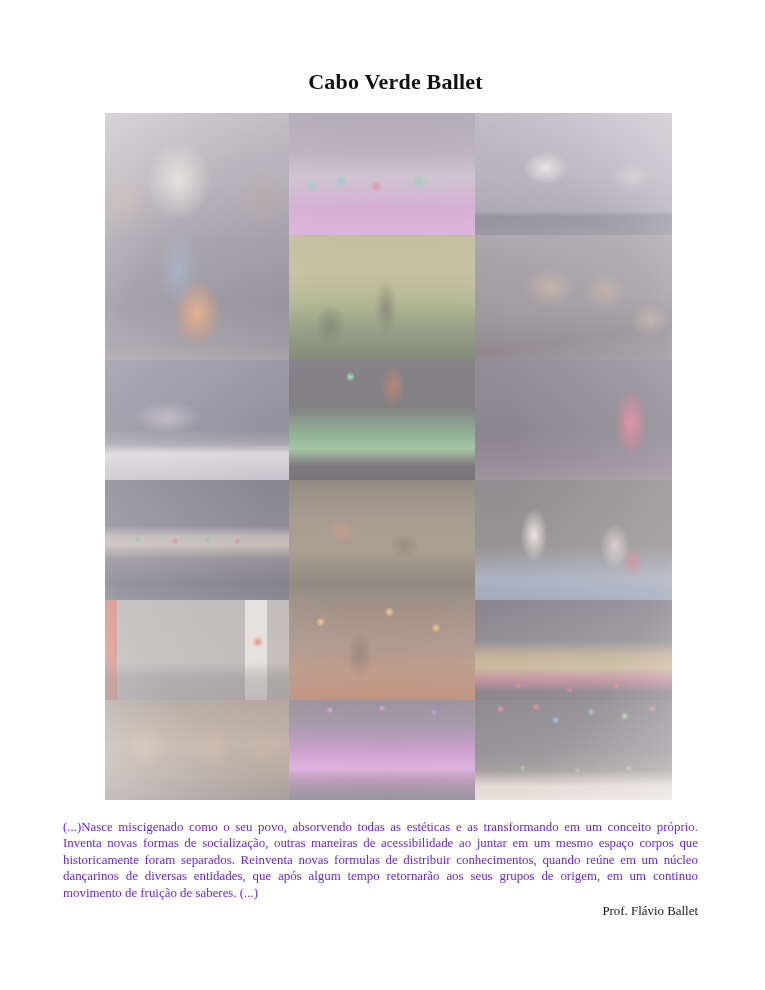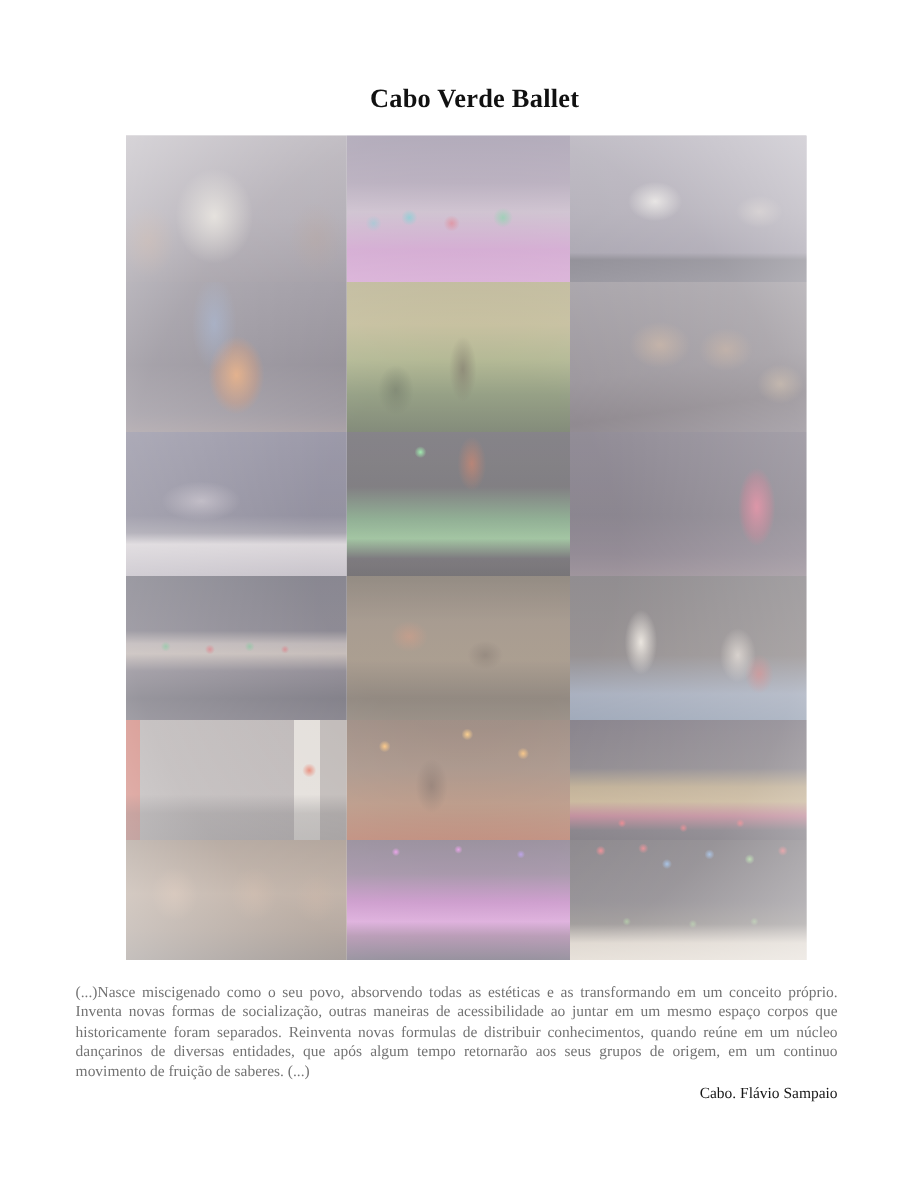--- a/index.html
+++ b/index.html
@@ -117,21 +117,21 @@
     radial-gradient(circle 6px at 59% 12%,rgba(125,175,238,.8),rgba(125,175,238,0) 70%),
     radial-gradient(circle 6px at 76% 16%,rgba(155,222,135,.8),rgba(155,222,135,0) 70%),
     radial-gradient(circle 6px at 90% 9%,rgba(238,92,102,.8),rgba(238,92,102,0) 70%),
     radial-gradient(circle 5px at 24% 68%,rgba(150,210,130,.6),rgba(150,210,130,0) 70%),
     radial-gradient(circle 5px at 52% 70%,rgba(150,210,130,.55),rgba(150,210,130,0) 70%),
     radial-gradient(circle 5px at 78% 68%,rgba(150,210,130,.5),rgba(150,210,130,0) 70%),
     linear-gradient(180deg,#585259 0%,#5f5960 52%,#6e6766 70%,#cfc4b8 86%,#d8cec2 100%);}
   
   .text-block{position:absolute;top:819px;left:63px;width:635px;}
   .text-block p{
-    margin:0;font-size:12.9px;line-height:16.4px;text-align:justify;color:#737373;
+    margin:0;font-size:12.9px;line-height:16.4px;text-align:justify;color:#6d28d9;
   }
   .signature{
     margin-top:2px;font-size:12.9px;line-height:16.4px;text-align:right;color:#141414;
   }
 </style>
 </head>
 <body>
 
 <div class="page">
 
@@ -155,16 +155,16 @@
     <div class="photo ph-14" title="Dancers performing with burning torches under warm red light"></div>
     <div class="photo ph-15" title="Row of dancers with legs raised upside down under red stage lights"></div>
     <div class="photo ph-16" title="Line of dancers in earth-tone costumes playing flutes and sticks"></div>
     <div class="photo ph-17" title="Acrobats balancing long poles on a magenta-purple lit stage"></div>
     <div class="photo ph-18" title="Dancers with bows and sticks under red, blue and green spotlights"></div>
     <div class="wash"></div>
   </div>
 
   <div class="text-block">
     <p>(...)Nasce miscigenado como o seu povo, absorvendo todas as estéticas e as transformando em um conceito próprio. Inventa novas formas de socialização, outras maneiras de acessibilidade ao juntar em um mesmo espaço corpos que historicamente foram separados. Reinventa novas formulas de distribuir conhecimentos, quando reúne em um núcleo dançarinos de diversas entidades, que após algum tempo retornarão aos seus grupos de origem, em um continuo movimento de fruição de saberes. (...)</p>
-    <div class="signature">Cabo. Flávio Sampaio</div>
+    <div class="signature">Prof. Flávio Ballet</div>
   </div>
 
 </div>
 
 </body></html>

